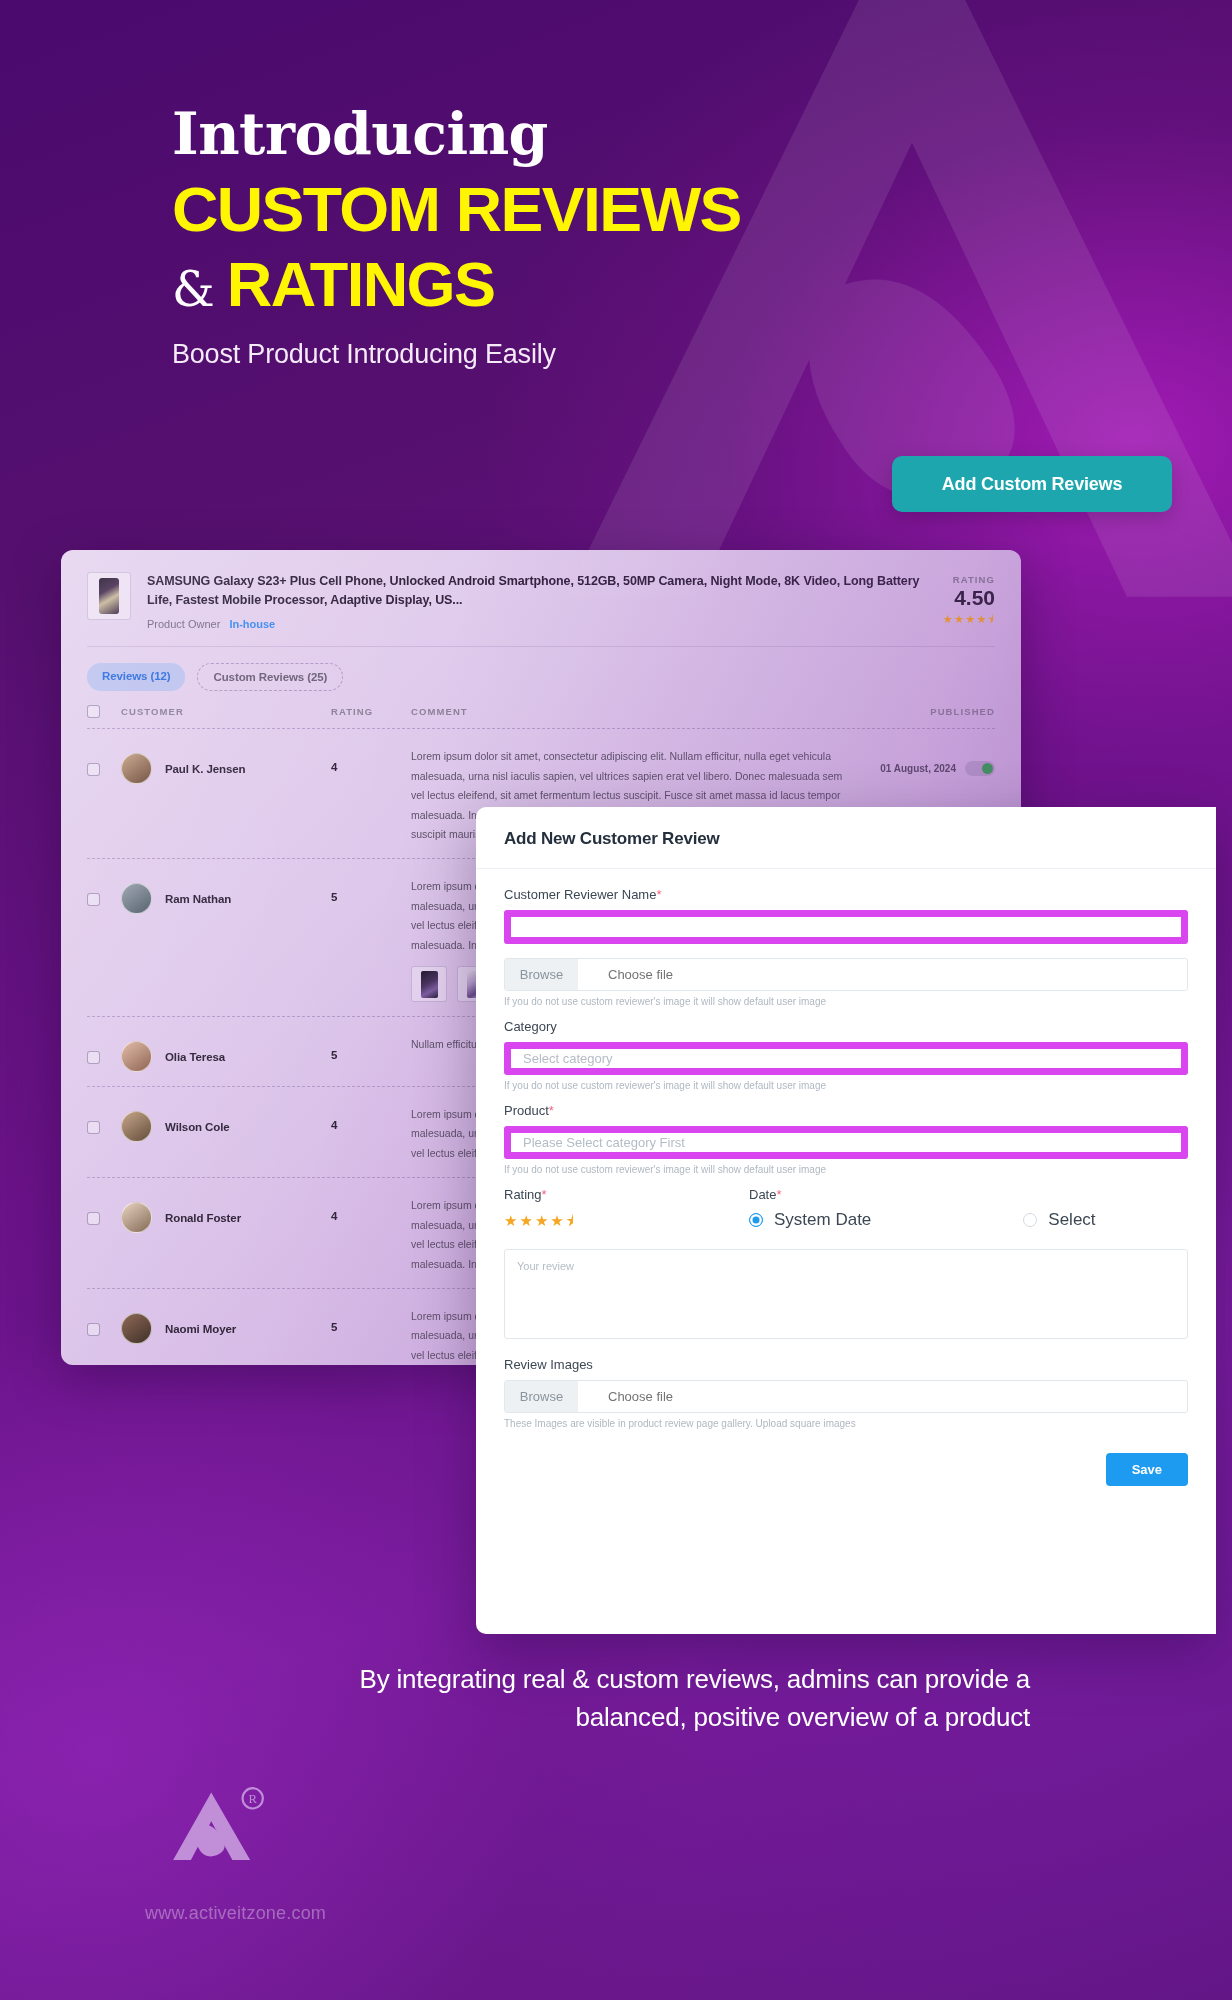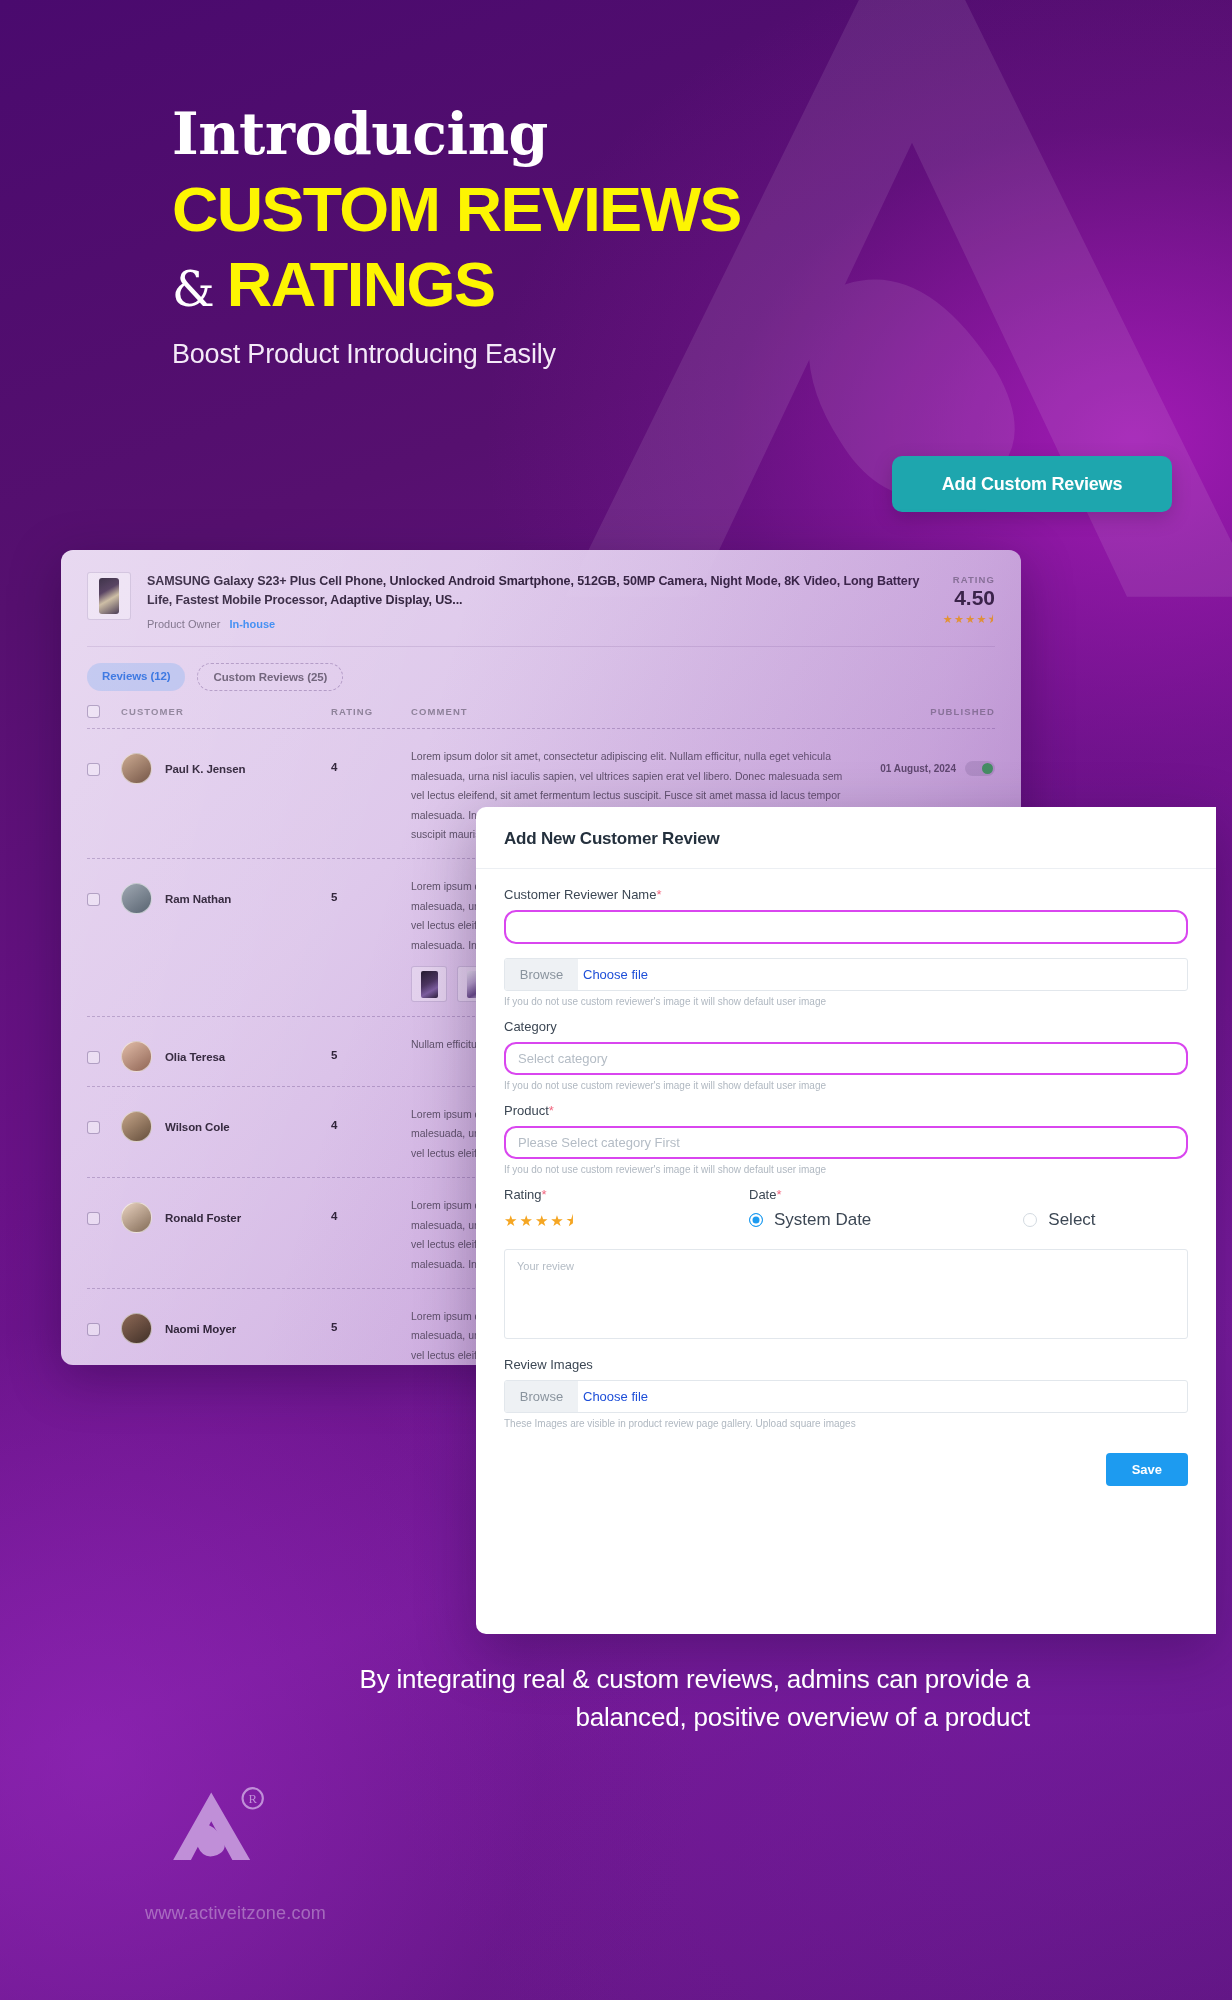--- a/index.html
+++ b/index.html
@@ -219,38 +219,38 @@
     border-bottom: 1px solid #eceff3;
   }
   .modal-title { font-size: 17px; font-weight: 700; color: #24303d; letter-spacing: -0.2px; }
   .modal-body { padding: 18px 28px 0 28px; }
 
   .fld { margin-bottom: 2px; }
   .lbl { font-size: 13px; color: #3c4754; margin-bottom: 8px; display: block; }
   .req { color: #f1667f; }
   .inp {
     width: 100%; height: 33px;
-    border: 2px solid #d946ef; border-radius: 12px;
+    border: 7px solid #d946ef; border-radius: 3px;
     background: #fff; font-size: 13px; color: #2d3a47;
     padding: 0 12px;
     font-family: "Liberation Sans", sans-serif;
   }
   .inp::placeholder { color: #b4bcc5; }
   .inp.tall { height: 34px; }
   .hint { font-size: 10px; color: #b0b8c1; margin-top: 5px; margin-bottom: 12px; }
   .file-row {
     display: flex; width: 100%; height: 33px;
     border: 1px solid #e2e7ec; border-radius: 3px; overflow: hidden; background: #fff;
   }
   .file-btn {
     width: 73px; background: #eef1f4; color: #8a949e;
     font-size: 13px; display: flex; align-items: center; justify-content: center;
     cursor: pointer; flex: 0 0 auto;
   }
-  .file-name { flex: 1; display: flex; align-items: center; padding-left: 5px; font-size: 13px; color: #1d4ed8; }
+  .file-name { flex: 1; display: flex; align-items: center; padding-left: 30px; font-size: 13px; color: #737373; }
 
   .two-col { display: flex; gap: 0; margin-bottom: 14px; }
   .col-rating { width: 245px; }
   .col-date { flex: 1; }
   .stars-pick { font-size: 15px; color: #f5a623; letter-spacing: 2px; margin-top: 4px; }
   .radios { display: flex; align-items: center; margin-top: 5px; }
   .radio-item { display: flex; align-items: center; gap: 11px; cursor: pointer; }
   .radio-item.second { margin-left: 152px; }
   .radio {
     width: 14px; height: 14px; border-radius: 50%;

